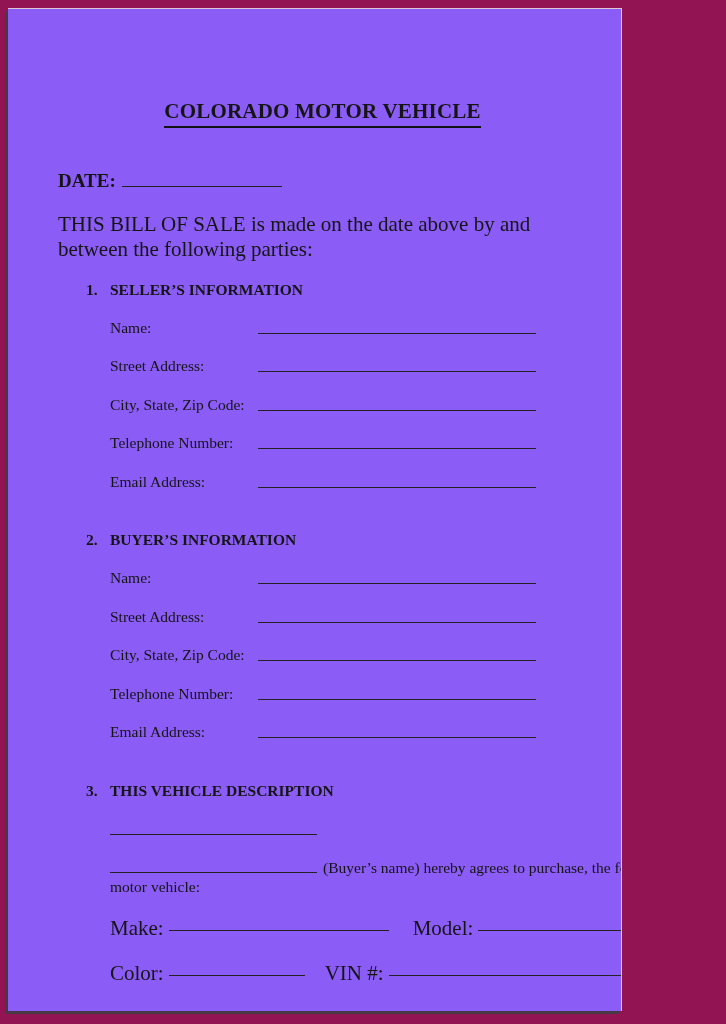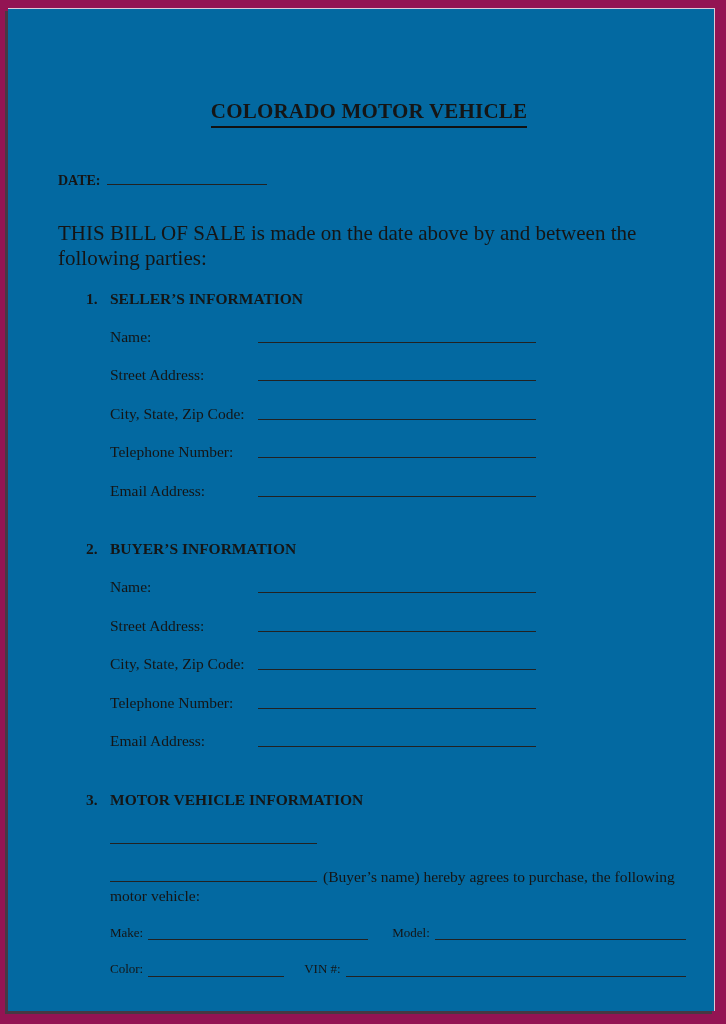--- a/index.html
+++ b/index.html
@@ -11,42 +11,42 @@
   }
   body {
     background: #931453;
     font-family: "Liberation Serif", "DejaVu Serif", serif;
     color: #151515;
   }
   .page {
     position: absolute;
     left: 8px;
     top: 8px;
-    width: 707px;
+    width: 614px;
     height: 1003px;
-    background: #0369a1;
+    background: #8b5cf6;
     border-top: 1px solid #ddc9d6;
     border-right: 1px solid #ddc9d6;
     box-shadow: -3px 3px 0 #473844;
     padding: 90px 34px 0 50px;
     overflow: hidden;
   }
   
   .title-block { text-align: center; margin-bottom: 42px; }
   .title-line { line-height: 1.22; }
   .title-line span {
     display: inline-block;
     font-size: 21px;
     font-weight: bold;
     letter-spacing: 0.2px;
     border-bottom: 2px solid #111;
     padding-bottom: 1px;
   }
   
-  .date-row { margin-bottom: 32px; font-size: 14px; }
+  .date-row { margin-bottom: 20px; font-size: 19px; }
   .date-row .lbl { font-weight: bold; }
   .blank {
     display: inline-block;
     border-bottom: 1.5px solid #222;
     height: 15px;
     vertical-align: baseline;
   }
   .date-blank { width: 160px; margin-left: 6px; }
   
   .intro { font-size: 21px; margin-bottom: 19px; }
@@ -72,24 +72,24 @@
   .stmt {
     margin-left: 52px;
     width: 580px;
     font-size: 15.5px;
     line-height: 1.25;
     margin-bottom: 19px;
   }
   .stmt .blank { width: 207px; margin-right: 6px; }
   .vrow {
     display: flex;
-    align-items: center;
+    align-items: flex-start;
     margin-left: 52px;
     width: 576px;
-    font-size: 13px;
+    font-size: 21px;
     margin-bottom: 20.5px;
   }
   .vrow .v-label { flex: 0 0 auto; padding-right: 5px; }
   .vrow .v-line { border-bottom: 1.5px solid #222; height: 15px; flex: 0 0 auto; }
   .vrow .v-line.grow { flex: 1 1 auto; }
   .sp { flex: 0 0 auto; }
 </style>
 </head>
 <body>
 
@@ -155,21 +155,21 @@
     </div>
     <div class="field-row">
       <span class="f-label">Email Address:</span>
       <span class="f-line"></span>
     </div>
   </div>
 
   <div class="gap-after-section"></div>
 
   <div class="section-header">
-    <span class="num">3.</span><span>MOTOR VEHICLE INFORMATION</span>
+    <span class="num">3.</span><span>THIS VEHICLE DESCRIPTION</span>
   </div>
 
   <div class="stmt">
     <span class="blank"></span>
   </div>
 
   <div class="stmt">
     <span class="blank"></span><span>(Buyer’s name) hereby agrees to purchase, the following motor vehicle:</span>
   </div>
 

